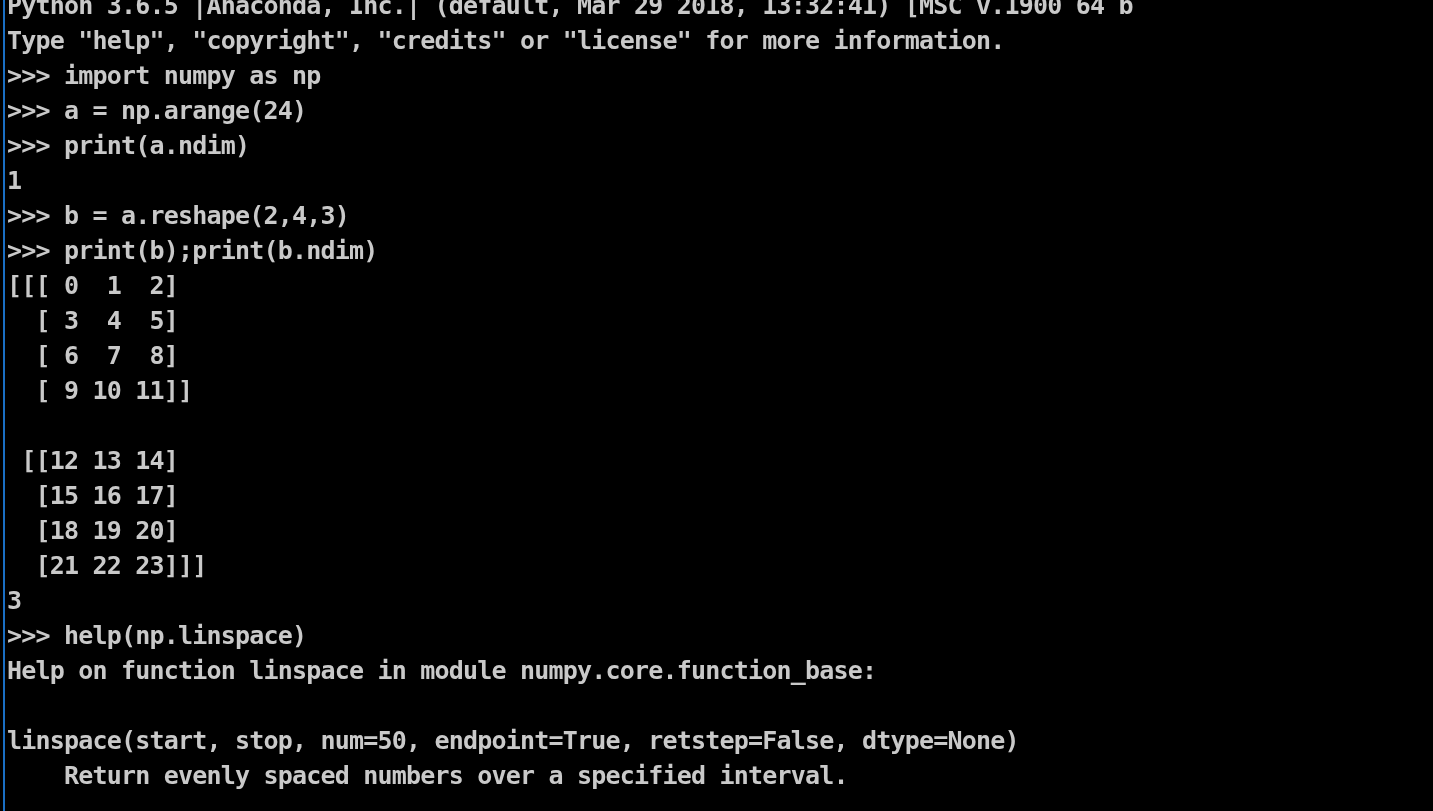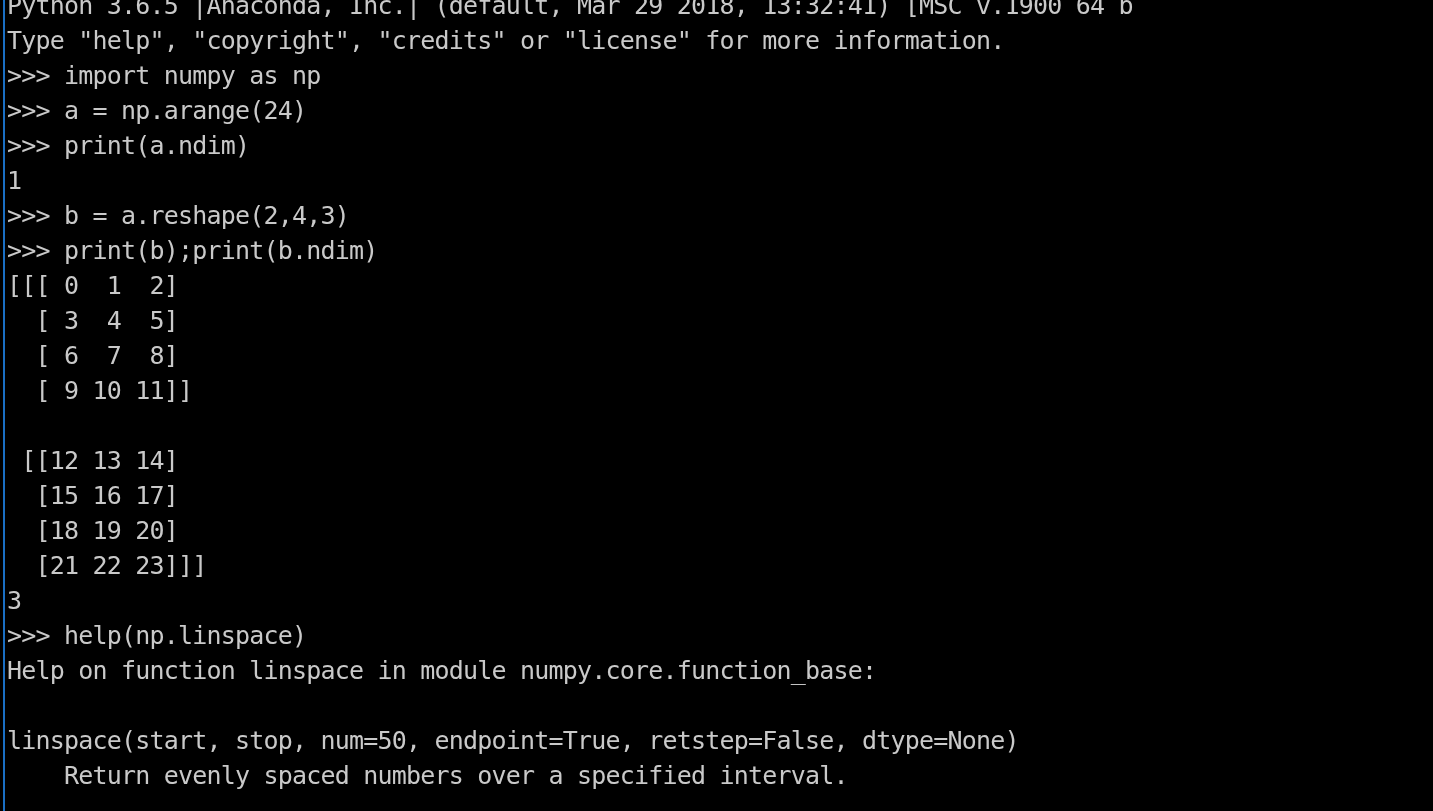--- a/index.html
+++ b/index.html
@@ -11,20 +11,21 @@
     height: 811px;
     overflow: hidden;
   }
   #console-window {
     position: relative;
     width: 1433px;
     height: 811px;
     background: #000000;
     overflow: hidden;
     box-sizing: border-box;
+    font-weight: bold;
   }
   
   #left-edge-rule {
     position: absolute;
     left: 3px;
     top: 0;
     width: 2px;
     height: 811px;
     background: #1a6fc4;
     z-index: 5;

